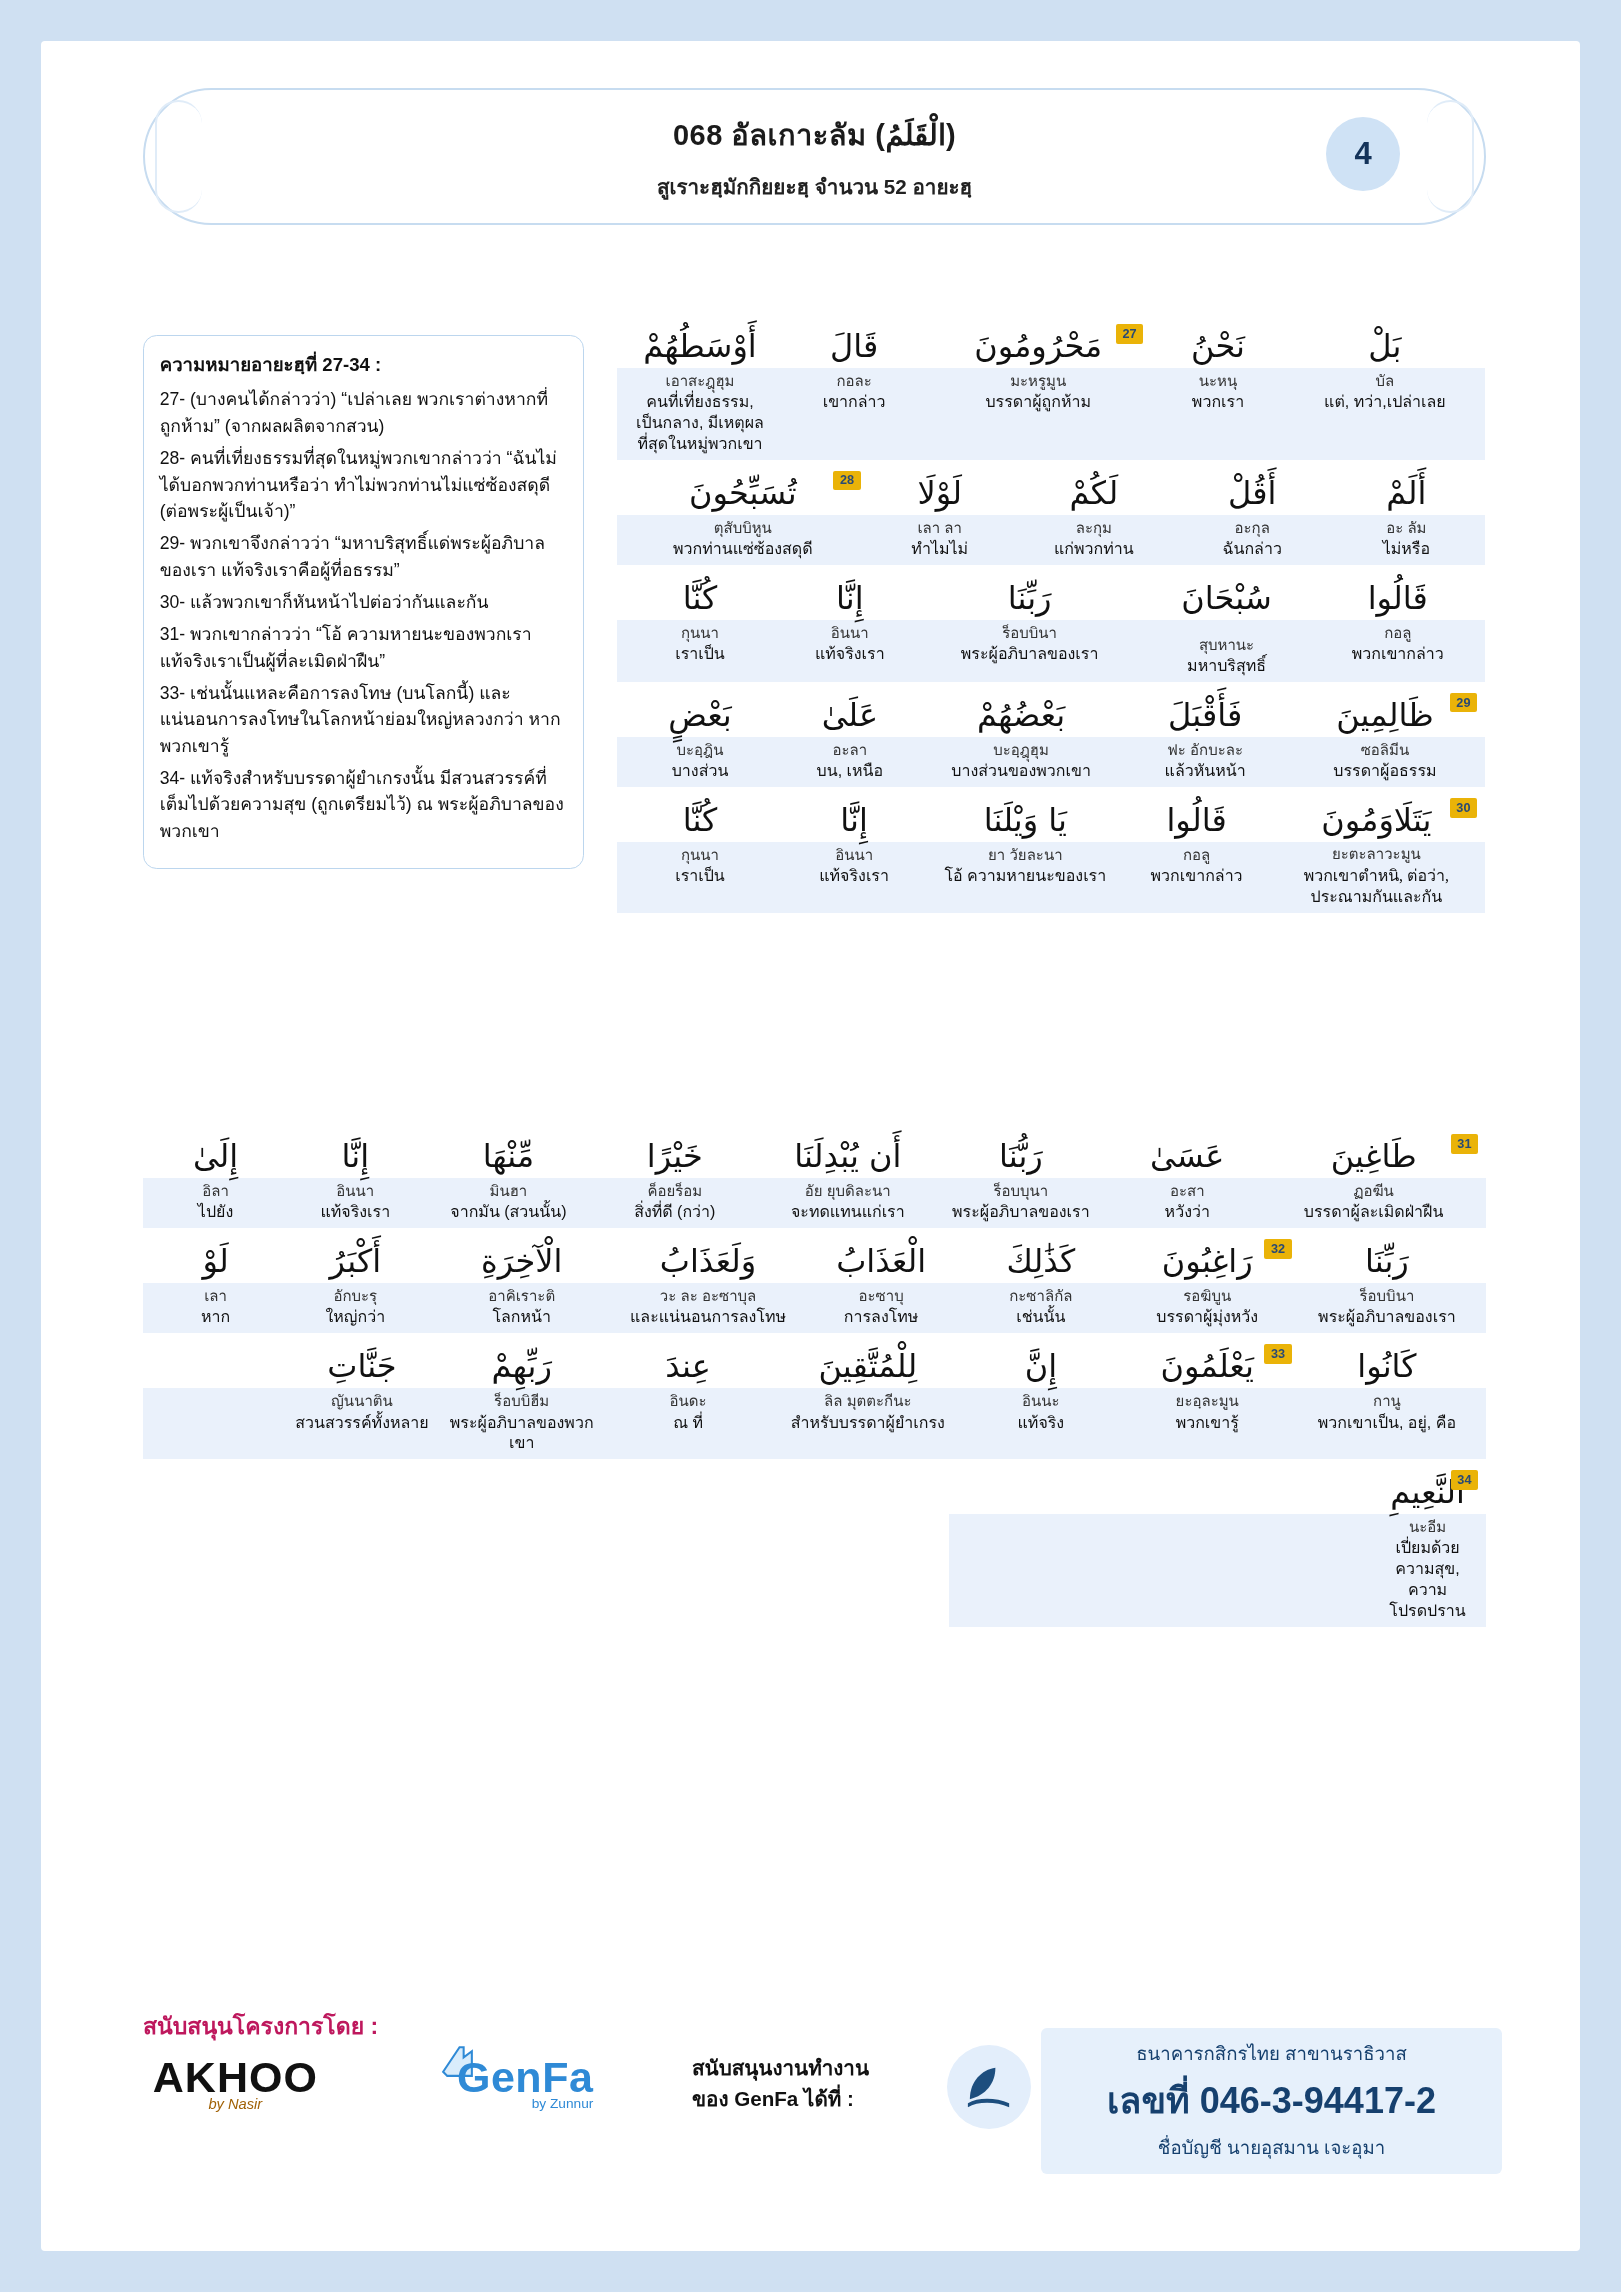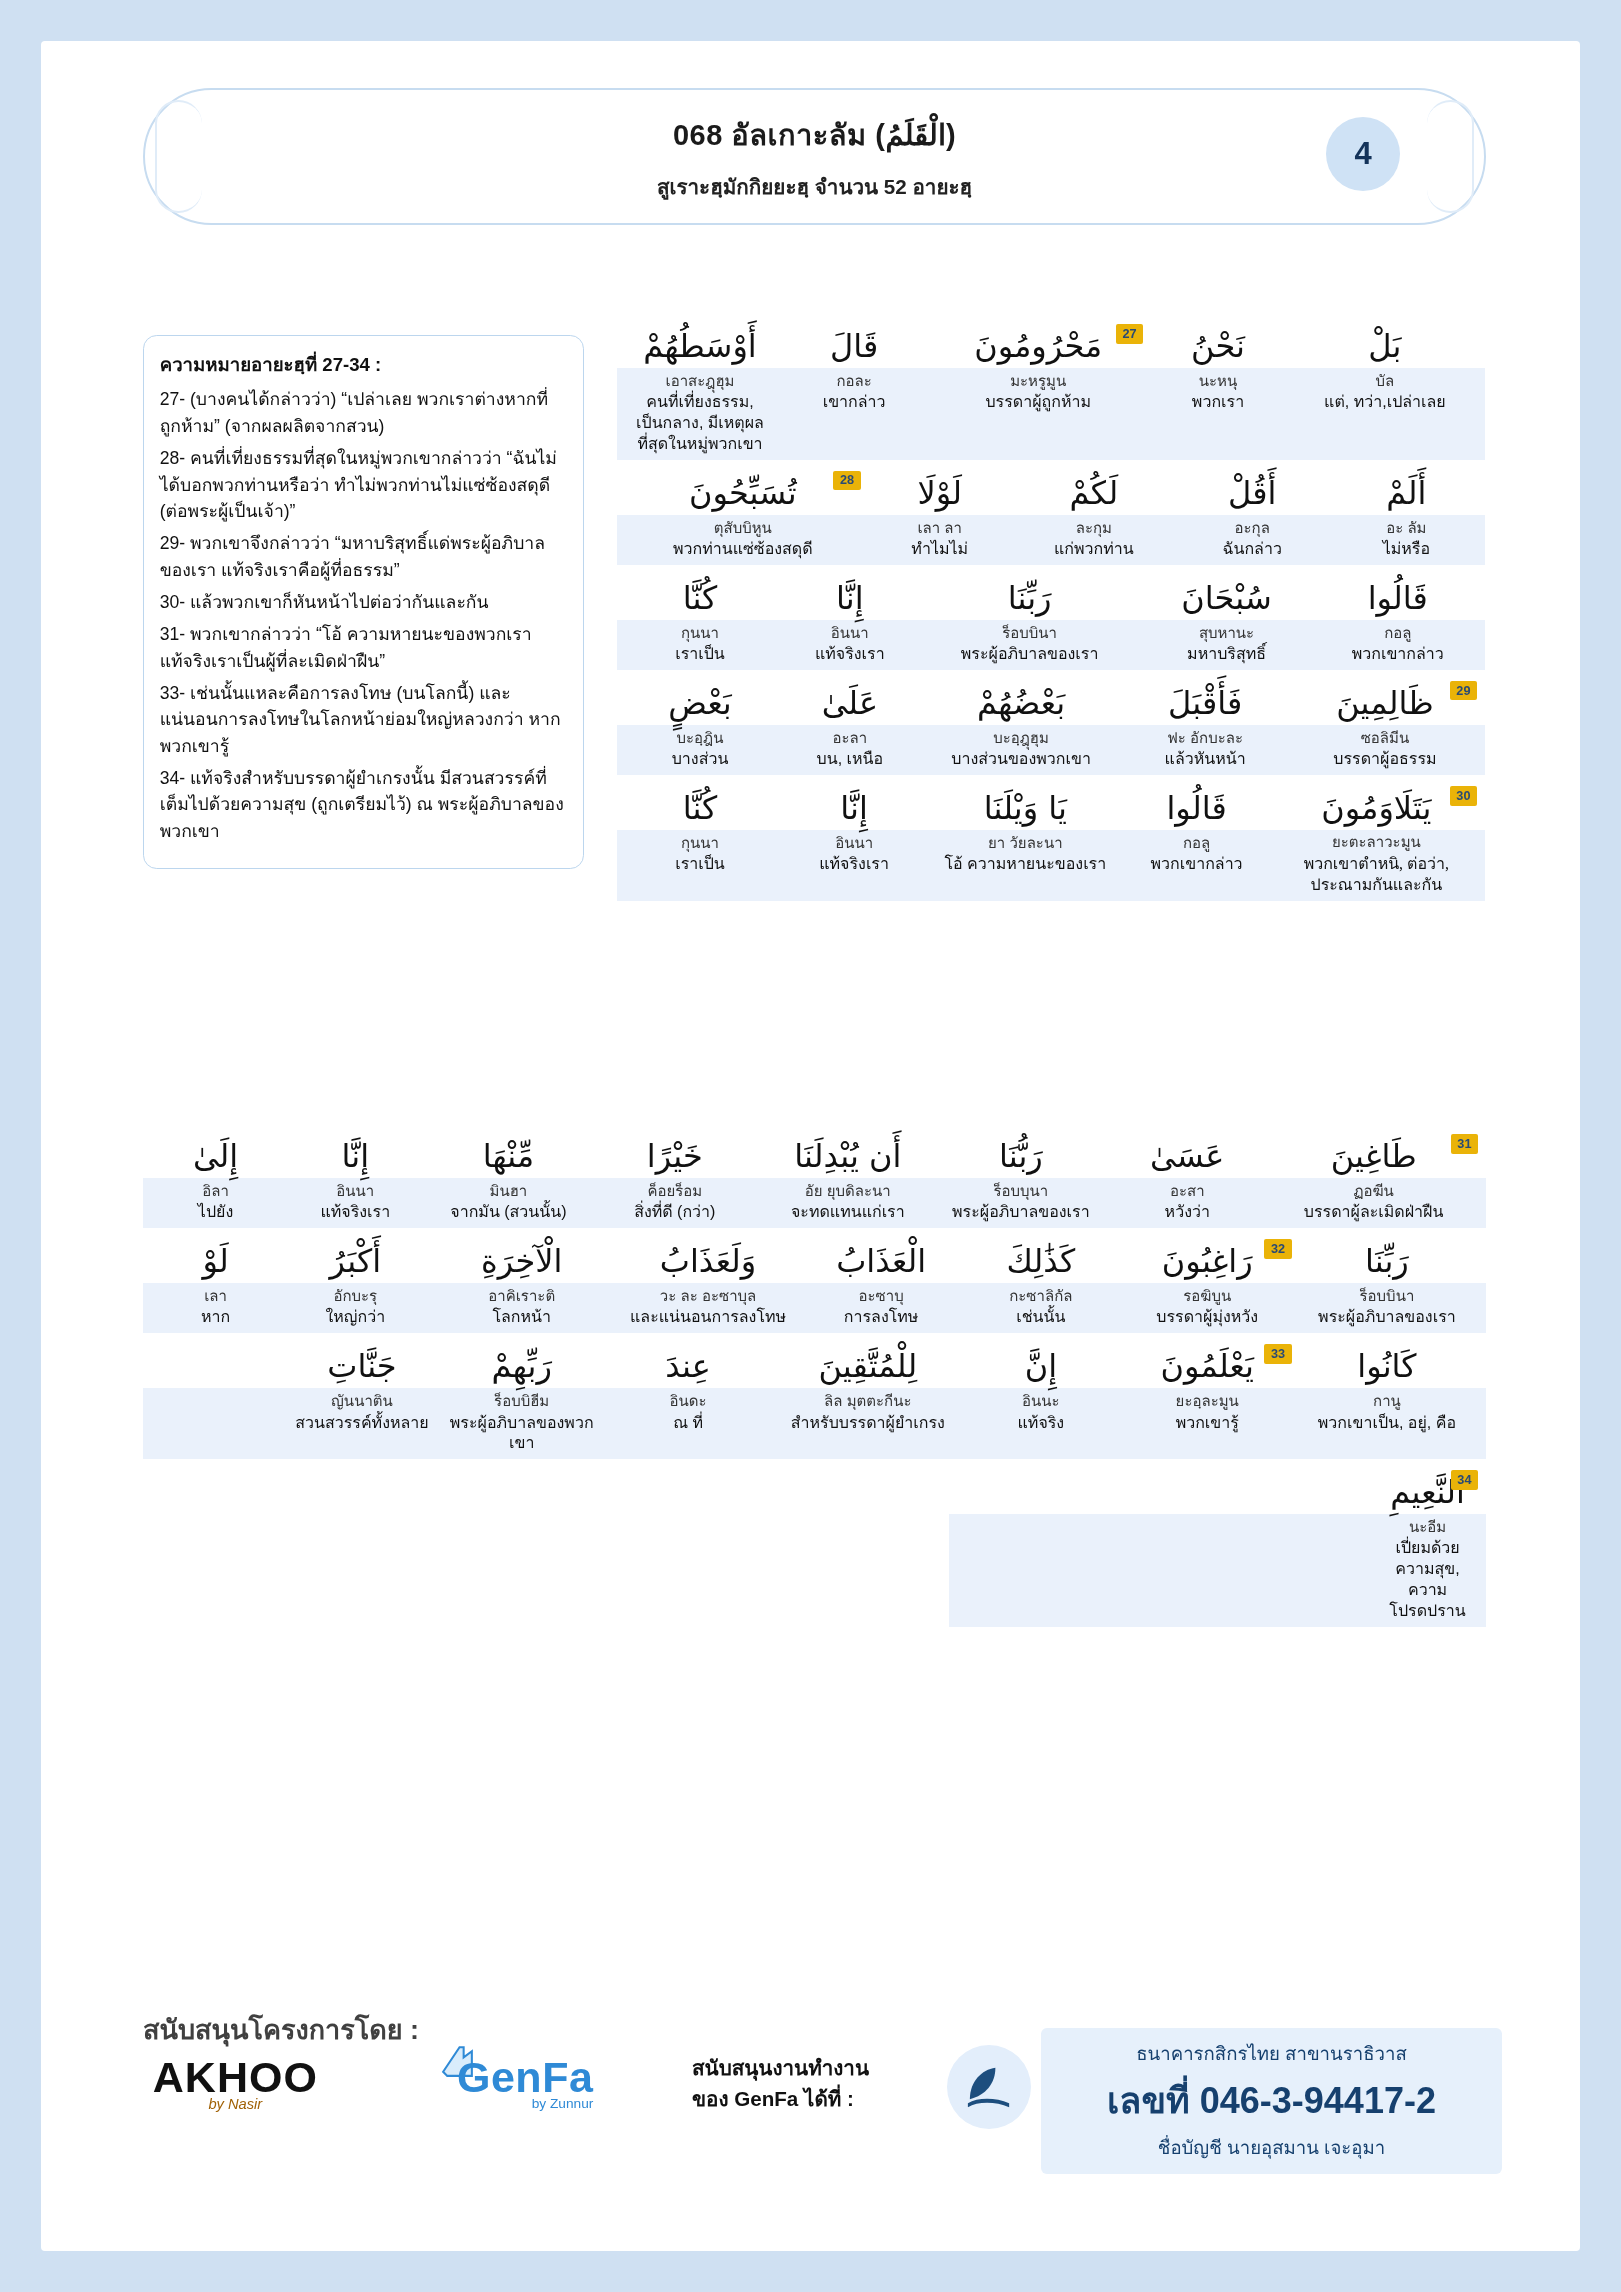--- a/index.html
+++ b/index.html
@@ -89,21 +89,21 @@
     background:#eab308; color:#2a4a73;
     font-size:12.7px; font-weight:bold;
     display:flex; align-items:center; justify-content:center;
     border-radius:2px;
   }
   .blockA { position:absolute; left:576px; top:272px; width:868px; }
   .blockB { position:absolute; left:102px; top:1082px; width:1343px; }
 
   
   .footer { position:absolute; left:102px; right:78px; bottom:63px; height:186px; }
-  .f-support { position:absolute; left:0; top:5.9px; font-size:27px; font-weight:bold; color:#404040;text-align:right;}
+  .f-support { position:absolute; left:0; top:5.9px; font-size:23px; font-weight:bold; color:#be185d;text-align:right;}
   .akhoo { position:absolute; left:9.8px; top:51px; }
   .akhoo .main { font-size:43px; font-weight:bold; letter-spacing:1px; color:#111; }
   .akhoo .sub { font-size:14.7px; color:#a16207; font-style:italic; text-align:center; margin-top:-5.9px;}
   .genfa { position:absolute; left:314px; top:51px; }
   .genfa .main { font-size:43px; font-weight:bold; color:#2f8ad6; letter-spacing:0.5px; }
   .genfa .sub { font-size:13.7px; color:#2f8ad6; text-align:right; margin-top:-5.9px;}
   .genfa-mark {
     position:absolute; left:294px; top:39px; width:41px; height:41px;
   }
   .f-mid { position:absolute; left:549px; top:51px; font-size:20.6px; font-weight:bold; color:#111; line-height:1.5;}
@@ -242,21 +242,21 @@
           </div>
           <div class="cell" style="flex: 0 0 18%; position: relative;">
             <div class="ar">كُنَّا</div>
           </div>
         </div>
         <div class="tr-line">
           <div class="cell" style="flex: 0 0 19%;">
             <div class="tl">กอลู</div>
             <div class="th">พวกเขากล่าว</div>
           </div>
-          <div class="cell" style="flex: 0 0 21%;">
+          <div class="cell" style="flex: 0 0 21%; margin-top: 12px;">
             <div class="tl">สุบหานะ</div>
             <div class="th">มหาบริสุทธิ์</div>
           </div>
           <div class="cell" style="flex: 0 0 25%;">
             <div class="tl">ร็อบบินา</div>
             <div class="th">พระผู้อภิบาลของเรา</div>
           </div>
           <div class="cell" style="flex: 0 0 17%;">
             <div class="tl">อินนา</div>
             <div class="th">แท้จริงเรา</div>

